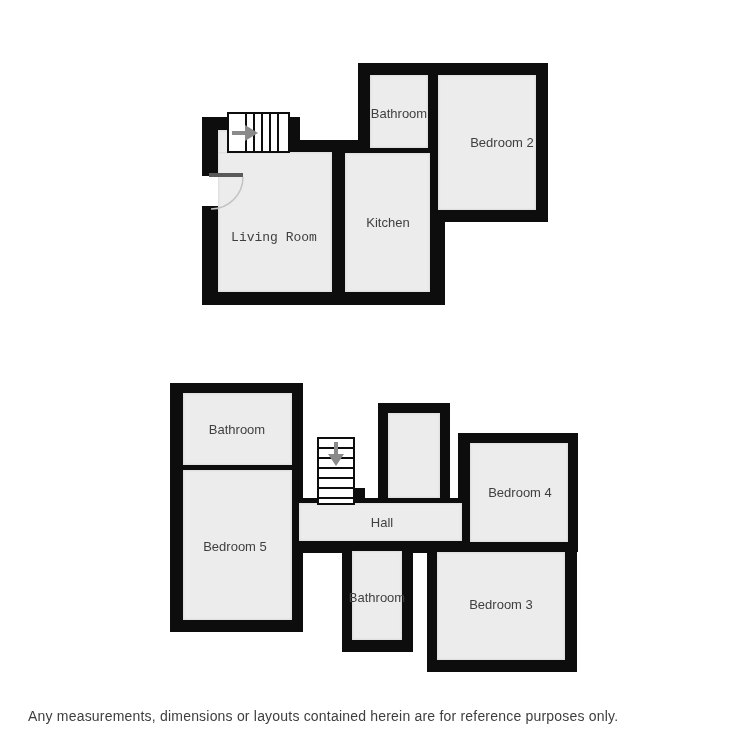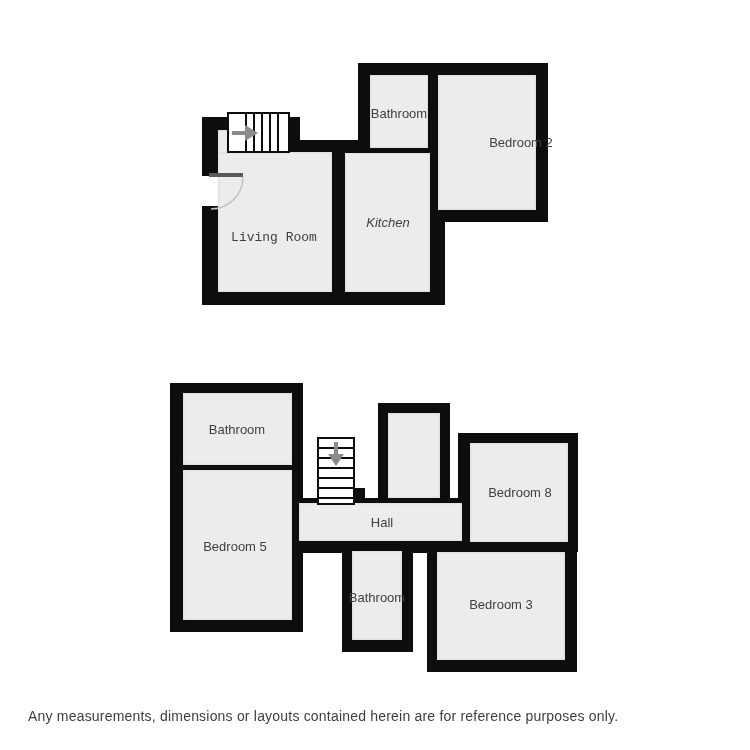--- a/index.html
+++ b/index.html
@@ -63,23 +63,23 @@
       <div class="vline" style="left:32px;"></div>
       <div class="vline" style="left:40px;"></div>
       <div class="vline" style="left:48px;"></div>
       <svg class="icon" style="left:3px;top:11px;color:var(--arrow);" width="28" height="16" viewBox="0 0 28 16">
         <rect x="0" y="6" width="13" height="4" fill="currentColor"></rect>
         <polygon points="13,0 13,16 26,8" fill="currentColor"></polygon>
       </svg>
     </div>
 
     <span class="label" style="left:274px;top:237px;font-family:Liberation Mono, monospace;">Living Room</span>
-    <span class="label" style="left:388px;top:222px;font-style:italic;">Kitchen</span>
+    <span class="label" style="left:388px;top:222px;">Kitchen</span>
     <span class="label" style="left:399px;top:113px;">Bathroom</span>
-    <span class="label" style="left:507px;top:142px;padding-left:28px;">Bedroom 2</span>
+    <span class="label" style="left:488px;top:142px;padding-left:28px;">Bedroom 2</span>
   </div>
 
   <div>
 
     <div class="wall" style="left:170px;top:383px;width:133px;height:249px;"></div>
     <div class="wall" style="left:378px;top:403px;width:72px;height:102px;"></div>
     <div class="wall" style="left:458px;top:433px;width:120px;height:119px;"></div>
     <div class="wall" style="left:427px;top:542px;width:150px;height:130px;"></div>
     <div class="wall" style="left:342px;top:542px;width:71px;height:110px;"></div>
     <div class="wall" style="left:292px;top:498px;width:178px;height:55px;"></div>
@@ -102,19 +102,19 @@
       <div class="hline" style="top:58px;"></div>
       <svg class="icon" style="left:9px;top:3px;color:var(--arrow);" width="16" height="25" viewBox="0 0 16 25">
         <rect x="6" y="0" width="4" height="12" fill="currentColor"></rect>
         <polygon points="0,12 16,12 8,24" fill="currentColor"></polygon>
       </svg>
     </div>
 
     <span class="label" style="left:237px;top:429px;">Bathroom</span>
     <span class="label" style="left:235px;top:546px;">Bedroom 5</span>
     <span class="label" style="left:382px;top:522px;">Hall</span>
-    <span class="label" style="left:520px;top:492px;">Bedroom 8</span>
+    <span class="label" style="left:520px;top:492px;">Bedroom 4</span>
     <span class="label" style="left:377px;top:597px;">Bathroom</span>
     <span class="label" style="left:501px;top:604px;text-align:right;">Bedroom 3</span>
   </div>
 
   <span class="disclaimer" style="left:28px;top:708px;">Any measurements, dimensions or layouts contained herein are for reference purposes only.</span>
 </div>
 
 </body></html>

